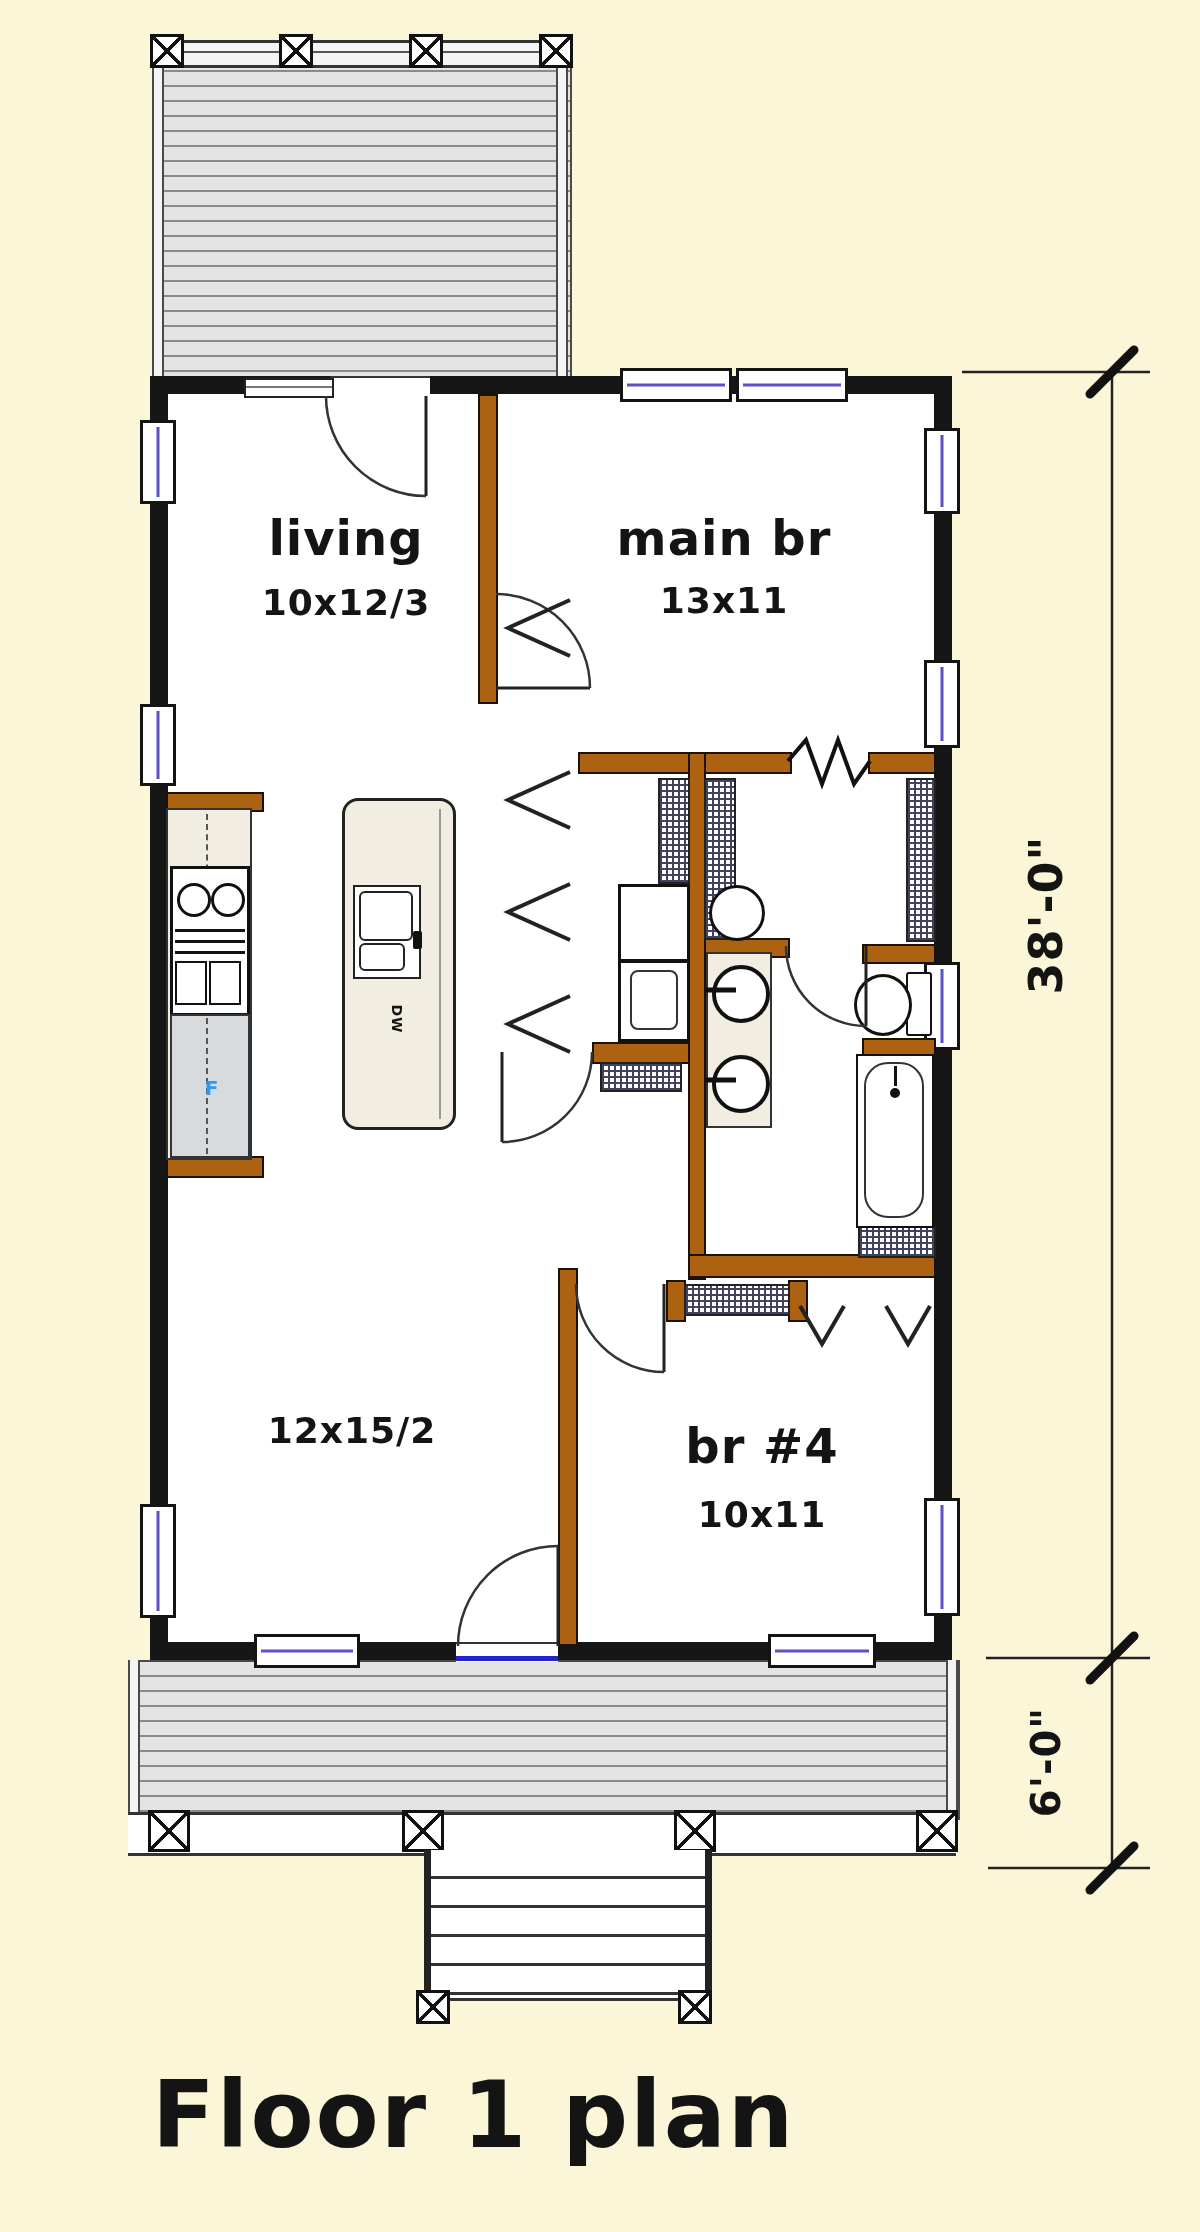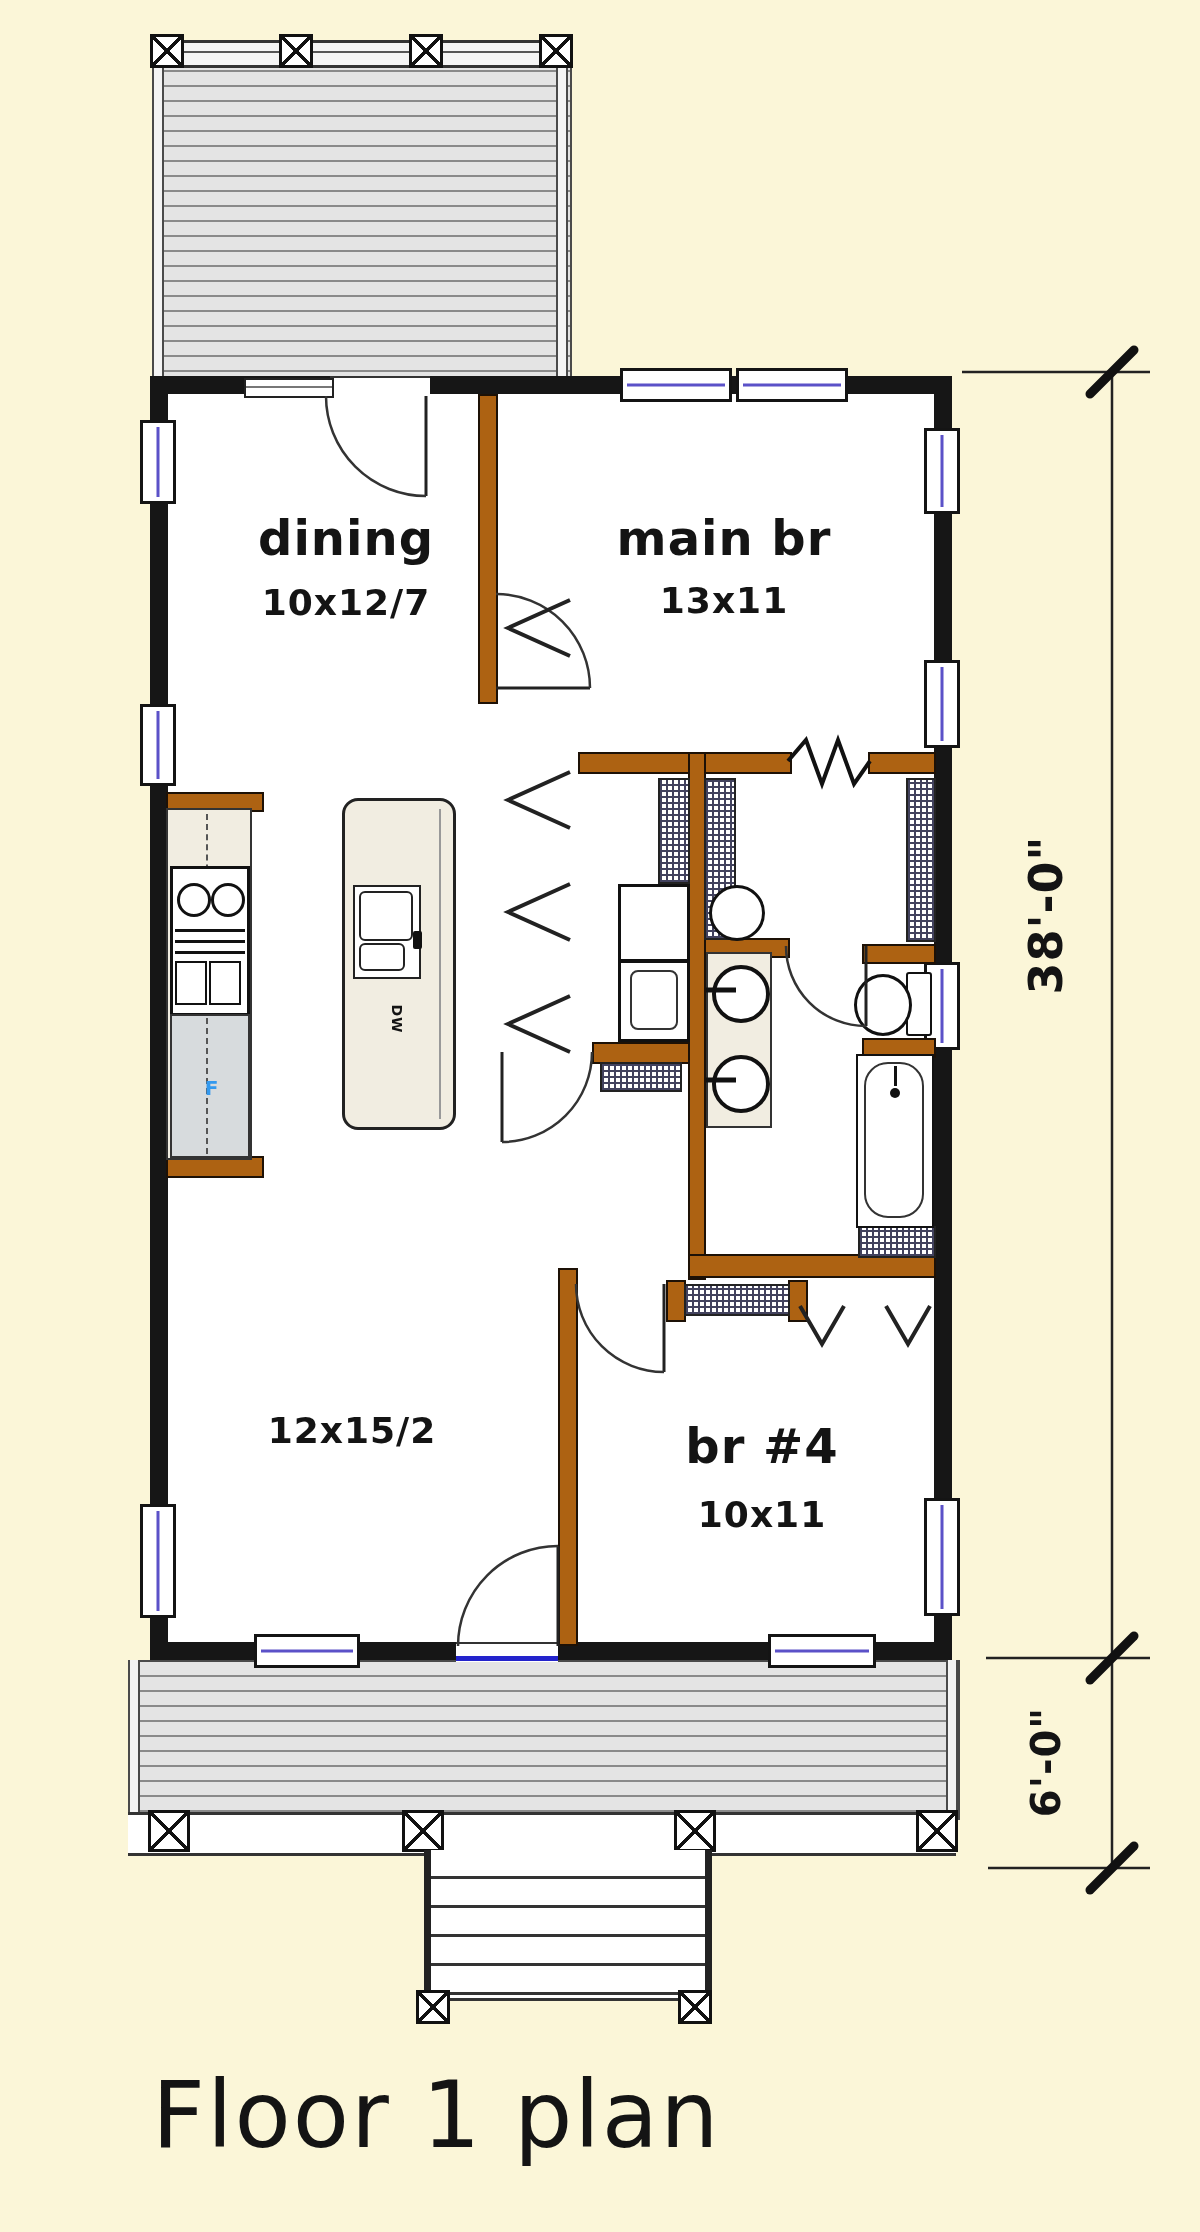--- a/index.html
+++ b/index.html
@@ -29,21 +29,21 @@
            repeating-linear-gradient(0deg,#42425e 0 2px,transparent 2px 6px),
            repeating-linear-gradient(90deg,#42425e 0 2px,transparent 2px 6px);}
   .fixture{background:#fff;border:3px solid #111;}
   .beige{background:#F1EDE1;border:2px solid #333;}
   .lbl{position:absolute;color:#141414;white-space:nowrap;transform:translate(-50%,-50%);
        font-weight:600;letter-spacing:1px;}
   .room-name{font-size:48px;}
   .room-size{font-size:36px;}
   .dim{transform:translate(-50%,-50%) rotate(-90deg);font-size:46px;font-weight:600;}
   .dim-small{font-size:40px;}
-  .title{font-size:92px;font-weight:400;transform:none;letter-spacing:2px;}
+  .title{font-size:92px;font-weight:700;transform:none;letter-spacing:2px;}
   svg.overlay{position:absolute;left:0;top:0;pointer-events:none;}
 </style>
 </head>
 <body>
 
 <div id="plan">
 
   <div class="abs planks" style="left:152px;top:40px;width:416px;height:338px;"></div>
   <div class="abs rail-h" style="left:152px;top:40px;width:416px;"></div>
   <div class="abs rail-v" style="left:152px;top:66px;height:310px;"></div>
@@ -144,22 +144,22 @@
     <div class="abs" style="left:32px;top:32px;width:10px;height:10px;background:#111;border-radius:50%;"></div>
     <div class="abs" style="left:36px;top:10px;width:3px;height:20px;background:#111;"></div>
   </div>
 
   <div class="abs fixture" style="left:618px;top:884px;width:66px;height:72px;"></div>
   <div class="abs fixture" style="left:618px;top:960px;width:66px;height:76px;">
     <div class="abs" style="left:9px;top:7px;width:44px;height:56px;border:2px solid #333;border-radius:8px;"></div>
   </div>
   <div class="abs" style="left:709px;top:885px;width:50px;height:50px;border:3px solid #111;border-radius:50%;background:#fff;"></div>
 
-  <div class="lbl room-name" style="left:346px;top:538px;">dining</div>
-  <div class="lbl room-size" style="left:346px;top:602px;">10x12/7</div>
+  <div class="lbl room-name" style="left:346px;top:538px;">living</div>
+  <div class="lbl room-size" style="left:346px;top:602px;">10x12/3</div>
   <div class="lbl room-name" style="left:724px;top:538px;text-align:center;">main br</div>
   <div class="lbl room-size" style="left:724px;top:600px;">13x11</div>
   <div class="lbl room-size" style="left:352px;top:1430px;">12x15/2</div>
   <div class="lbl room-name" style="left:762px;top:1446px;">br #4</div>
   <div class="lbl room-size" style="left:762px;top:1514px;">10x11</div>
 
   <div class="lbl dim" style="left:1046px;top:915px;">38'-0"</div>
   <div class="lbl dim dim-small" style="left:1046px;top:1762px;">6'-0"</div>
 
   <div class="lbl title" style="left:152px;top:2062px;">Floor 1 plan</div>

